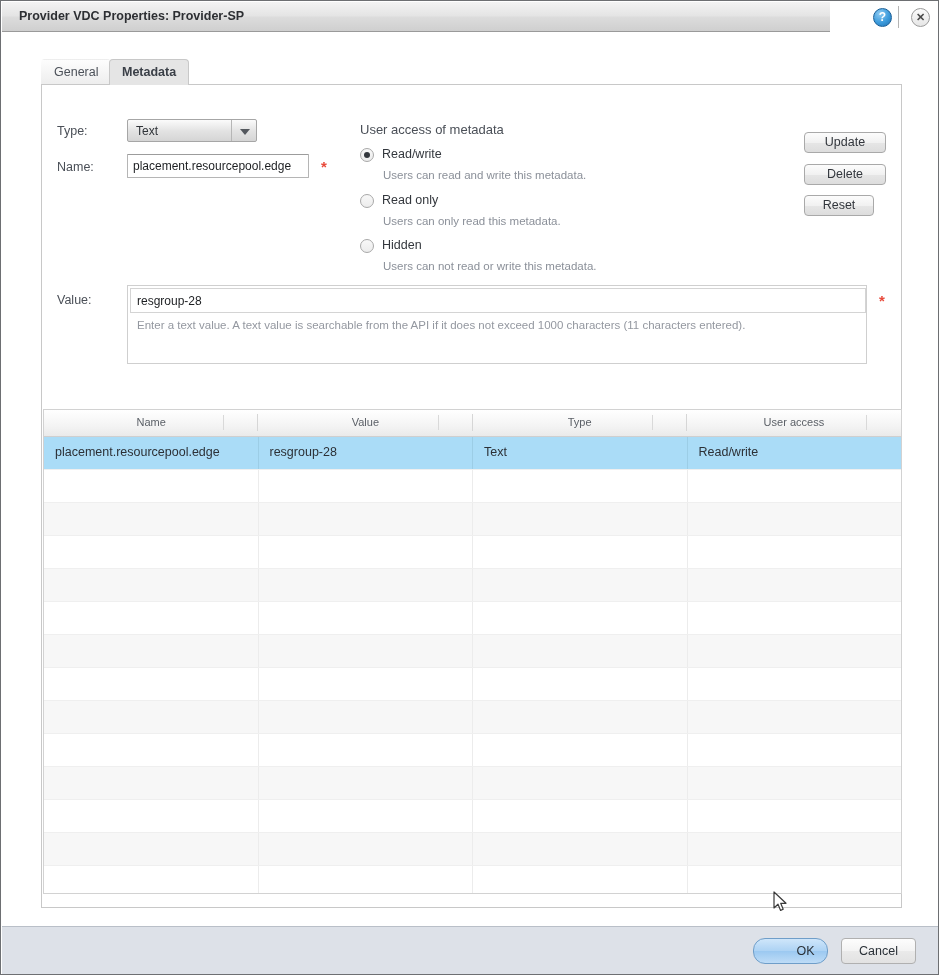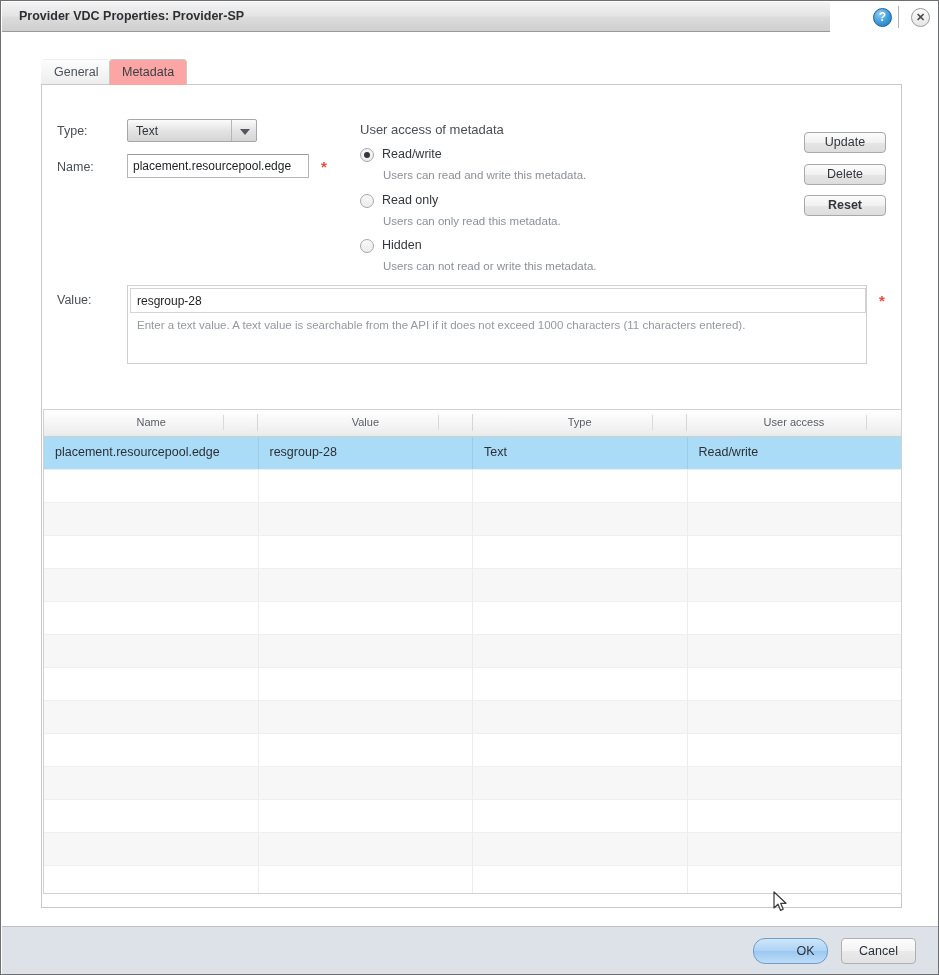--- a/index.html
+++ b/index.html
@@ -94,22 +94,22 @@
     line-height: 25px;
     text-align: center;
     cursor: pointer;
     padding: 0 12px;
   }
   .tab.inactive {
     background: linear-gradient(to bottom, #fdfdfd 0%, #ededed 100%);
     border-color: transparent;
   }
   .tab.active {
-    background: #fca5a5;
-    font-weight: normal;
+    background: #e5e5e5;
+    font-weight: bold;
     color: #3a3f47;
     border-color: #c8c8c8;
     z-index: 3;
   }
 
   
   #panel {
     position: absolute;
     left: 40px; top: 83px;
     width: 861px;
@@ -250,21 +250,21 @@
     background: linear-gradient(to bottom, #fcfcfc 0%, #f1f1f1 50%, #e6e6e6 51%, #dddddd 100%);
     font-family: "Liberation Sans", sans-serif;
     font-size: 12.5px;
     color: #32363c;
     text-align: center;
     cursor: pointer;
     margin-top: 12px;
   }
   #btn-update { left: 803px; top: 119px; width: 82px; height: 21px; line-height: 19px; }
   #btn-delete { left: 803px; top: 151px; width: 82px; height: 21px; line-height: 19px; }
-  #btn-reset  { left: 803px; top: 182px; width: 82px; height: 21px; line-height: 19px; font-weight: bold; }
+  #btn-reset  { left: 803px; top: 182px; width: 70px; height: 21px; line-height: 19px; }
 
   
   #value-panel {
     position: absolute;
     left: 126px; top: 284px;
     width: 740px; height: 79px;
     box-sizing: border-box;
     background: #ffffff;
     border: 1px solid #cfcfcf;
   }

